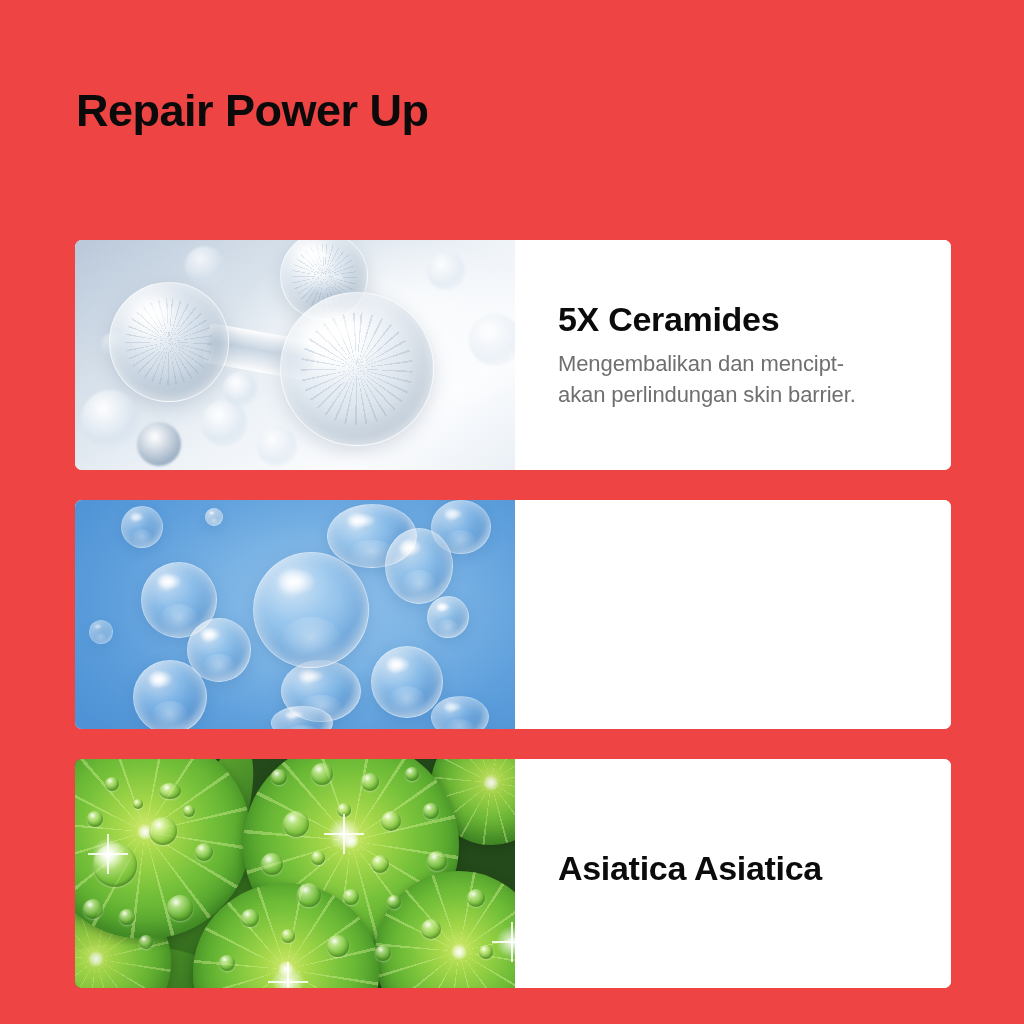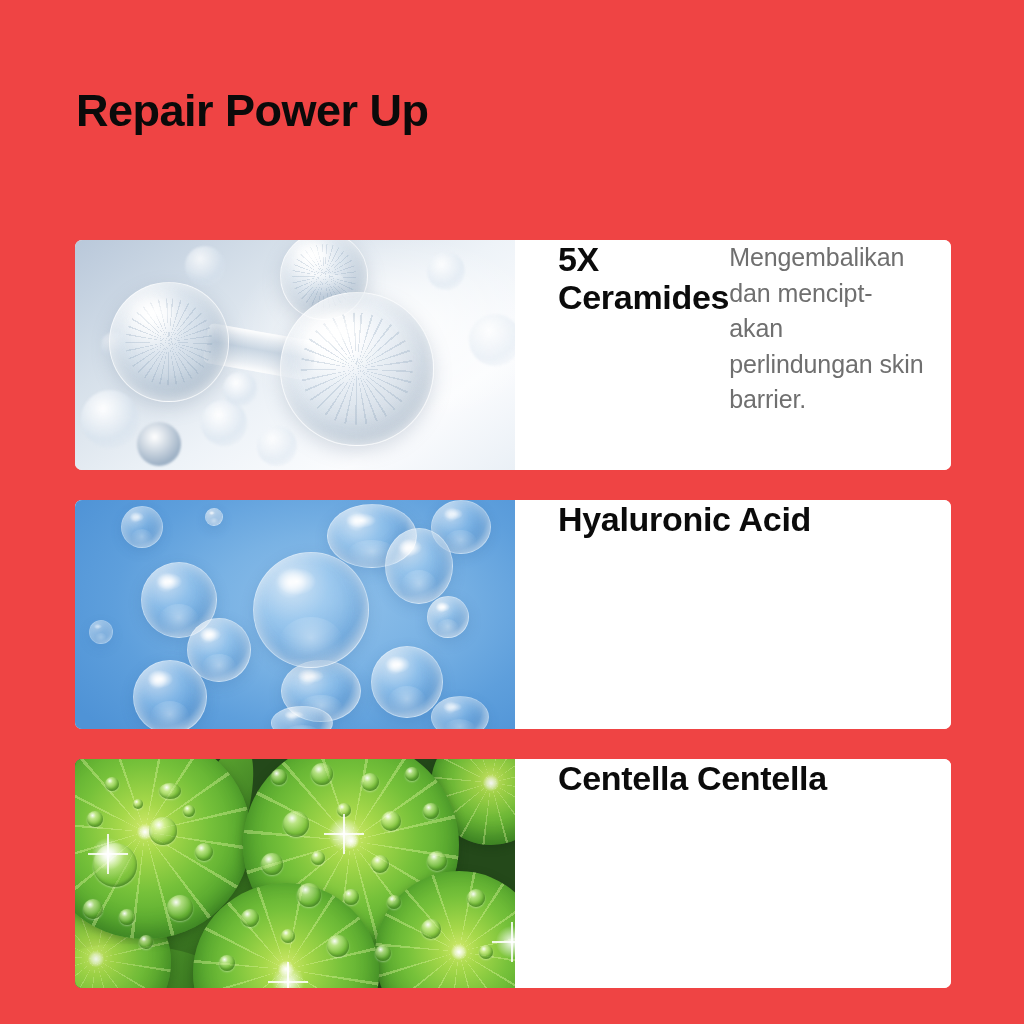--- a/index.html
+++ b/index.html
@@ -75,36 +75,37 @@
     position: relative;
     width: 440px;
     flex: 0 0 440px;
     overflow: hidden;
   }
   .card-body {
     flex: 1 1 auto;
     background: #ffffff;
     padding: 0 26px 0 43px;
     display: flex;
-    flex-direction: row;
+    flex-direction: column;
+    justify-content: center;
   }
   .card-title {
     color: #0b0b0b;
     font-family: "Liberation Sans", sans-serif;
     font-weight: 700;
     font-size: 34px;
     letter-spacing: -0.3px;
     line-height: 1.12;
     margin: 0 0 10px 0;
   }
   .card-desc {
     color: #6f6f6f;
     font-family: "Liberation Sans", sans-serif;
     font-weight: 400;
-    font-size: 25px;
+    font-size: 22px;
     letter-spacing: -0.1px;
     line-height: 1.42;
     margin: 0;
     white-space: pre-line;
   }
 
   
   .card-1 { height: 230px; }
   .card-2 { height: 229px; }
   .card-3 { height: 229px; }
@@ -345,21 +346,20 @@
         <div class="bub b9"></div>
         <div class="bub b3"></div>
         <div class="bub b4"></div>
         <div class="bub b6"></div>
         <div class="bub b5"></div>
         <div class="bub b1"></div>
         <div class="bub b13"></div>
         <div class="bub b14"></div>
       </div>
       <div class="card-body">
-        <h2 class="card-title">Hyaluronic Acid</h2>
       </div>
     </div>
 
     <div class="card card-3">
       <div class="card-media media-leaves">
         <div class="blade" style="left:118px; top:-18px; width:54px; height:150px; transform:rotate(18deg);"></div>
         <div class="blade" style="left:226px; top:150px; width:190px; height:52px; transform:rotate(-10deg);"></div>
         <div class="blade" style="left:-20px; top:186px; width:180px; height:56px; transform:rotate(6deg);"></div>
 
         <div class="leaf lf5"></div>
@@ -405,18 +405,18 @@
         <div class="drop" style="left:392px; top:130px; width:18px; height:18px;"></div>
         <div class="drop" style="left:404px; top:186px; width:14px; height:14px;"></div>
         <div class="drop" style="left:144px; top:196px; width:16px; height:16px;"></div>
 
         <div class="sparkle" style="left:16px;  top:78px;"></div>
         <div class="sparkle" style="left:252px; top:58px;"></div>
         <div class="sparkle" style="left:196px; top:206px;"></div>
         <div class="sparkle" style="left:420px; top:166px;"></div>
       </div>
       <div class="card-body">
-        <h2 class="card-title">Centella Centella</h2>
+        <h2 class="card-title">Asiatica Asiatica</h2>
       </div>
     </div>
 
   </div>
 </div>
 
 </body></html>

